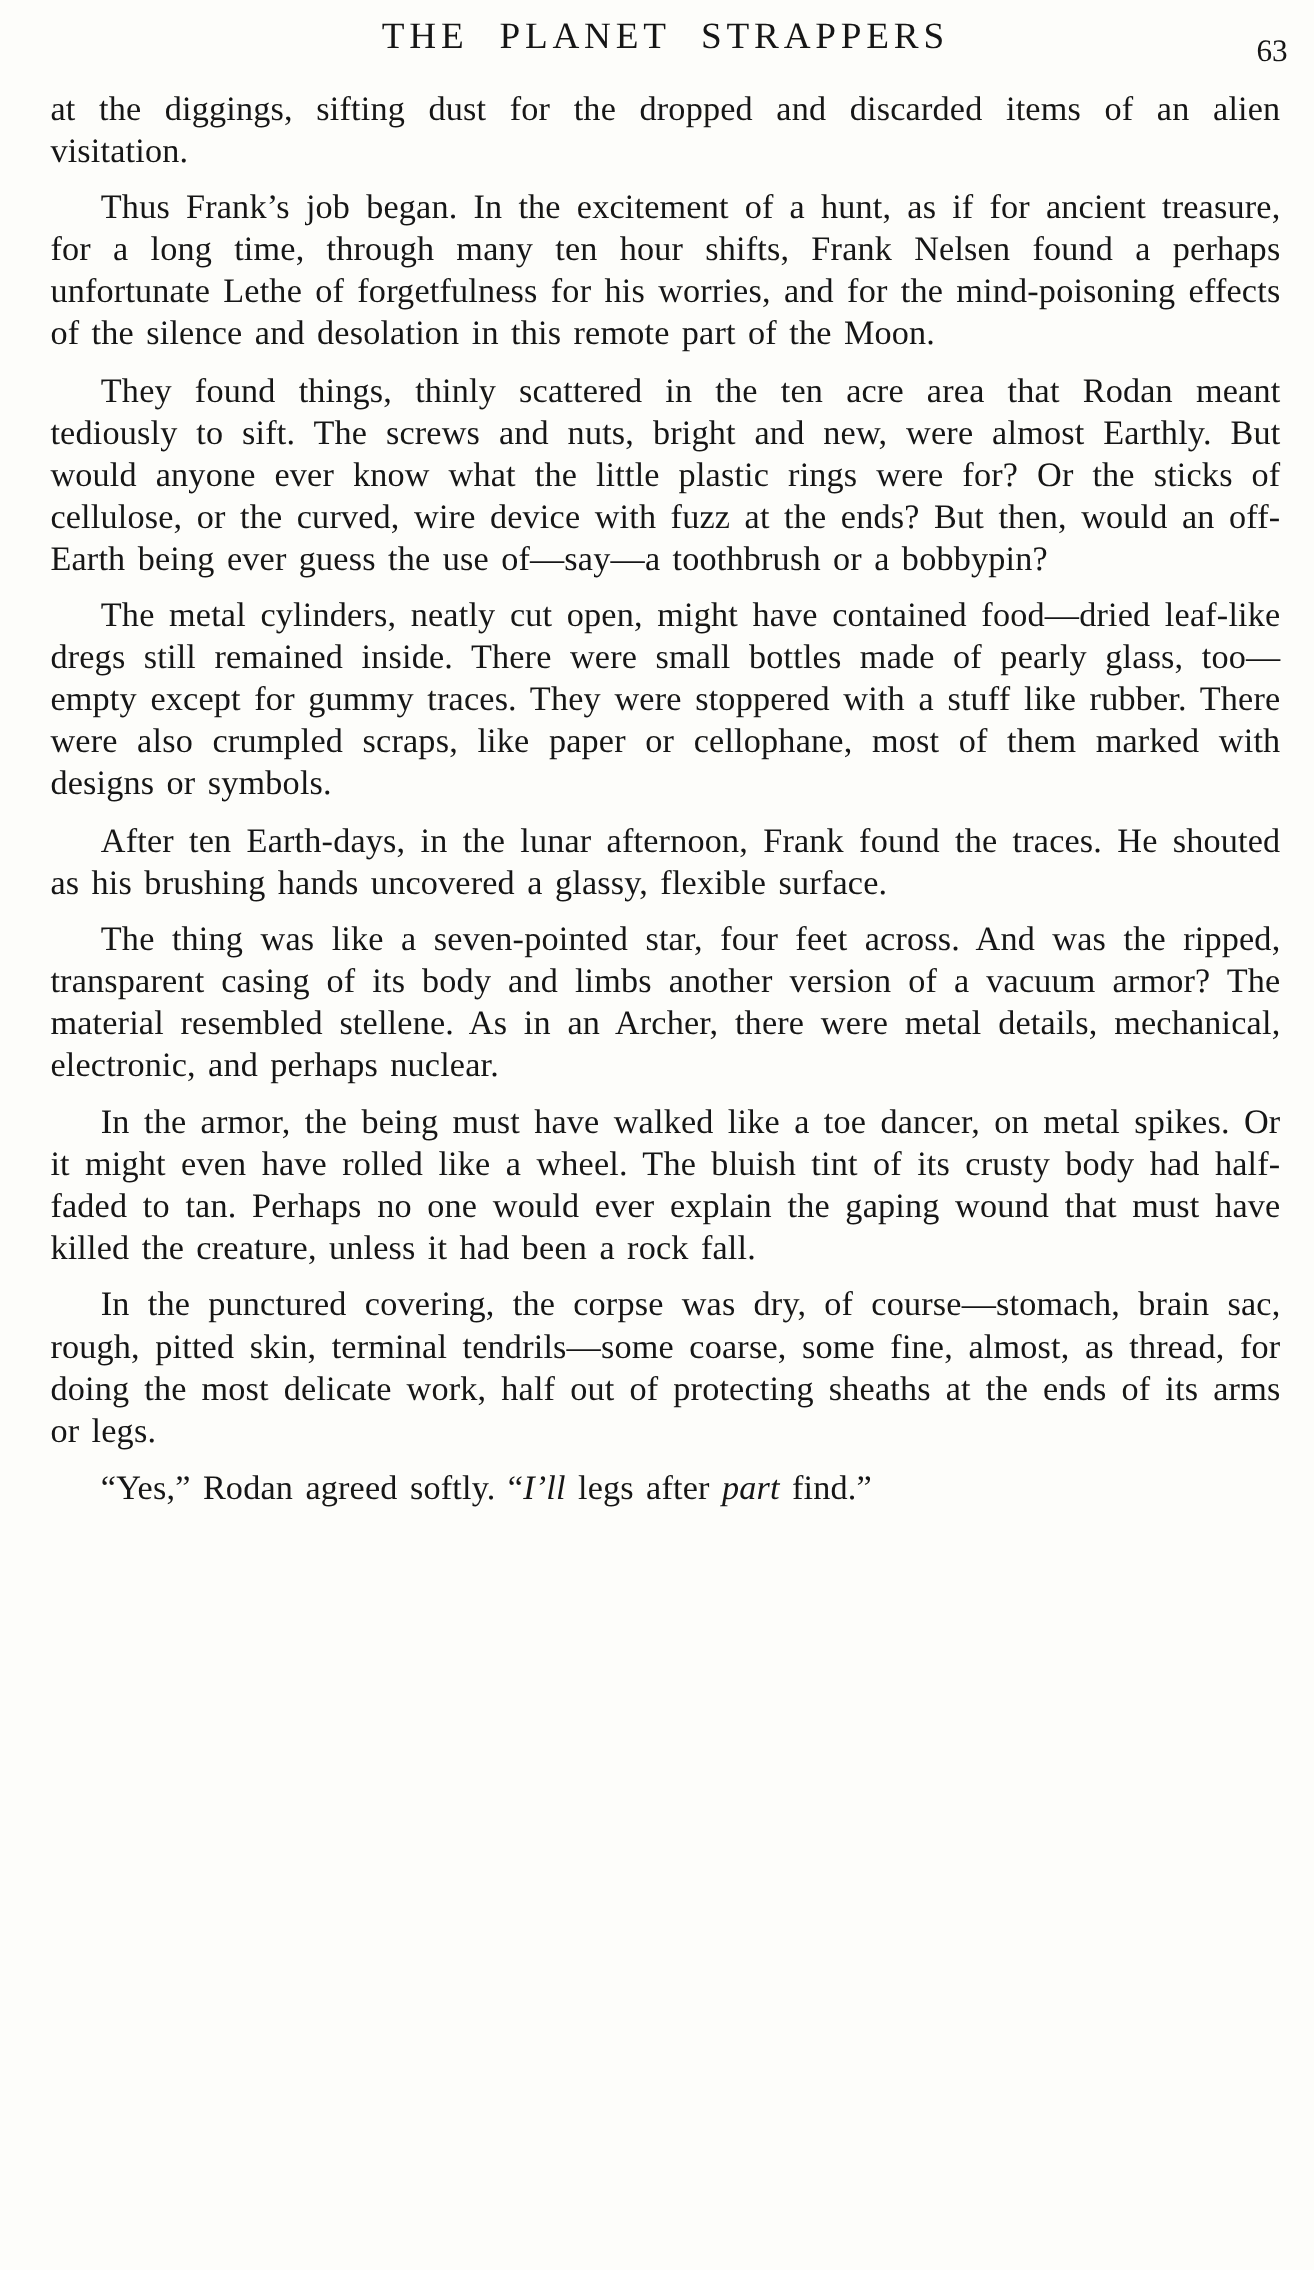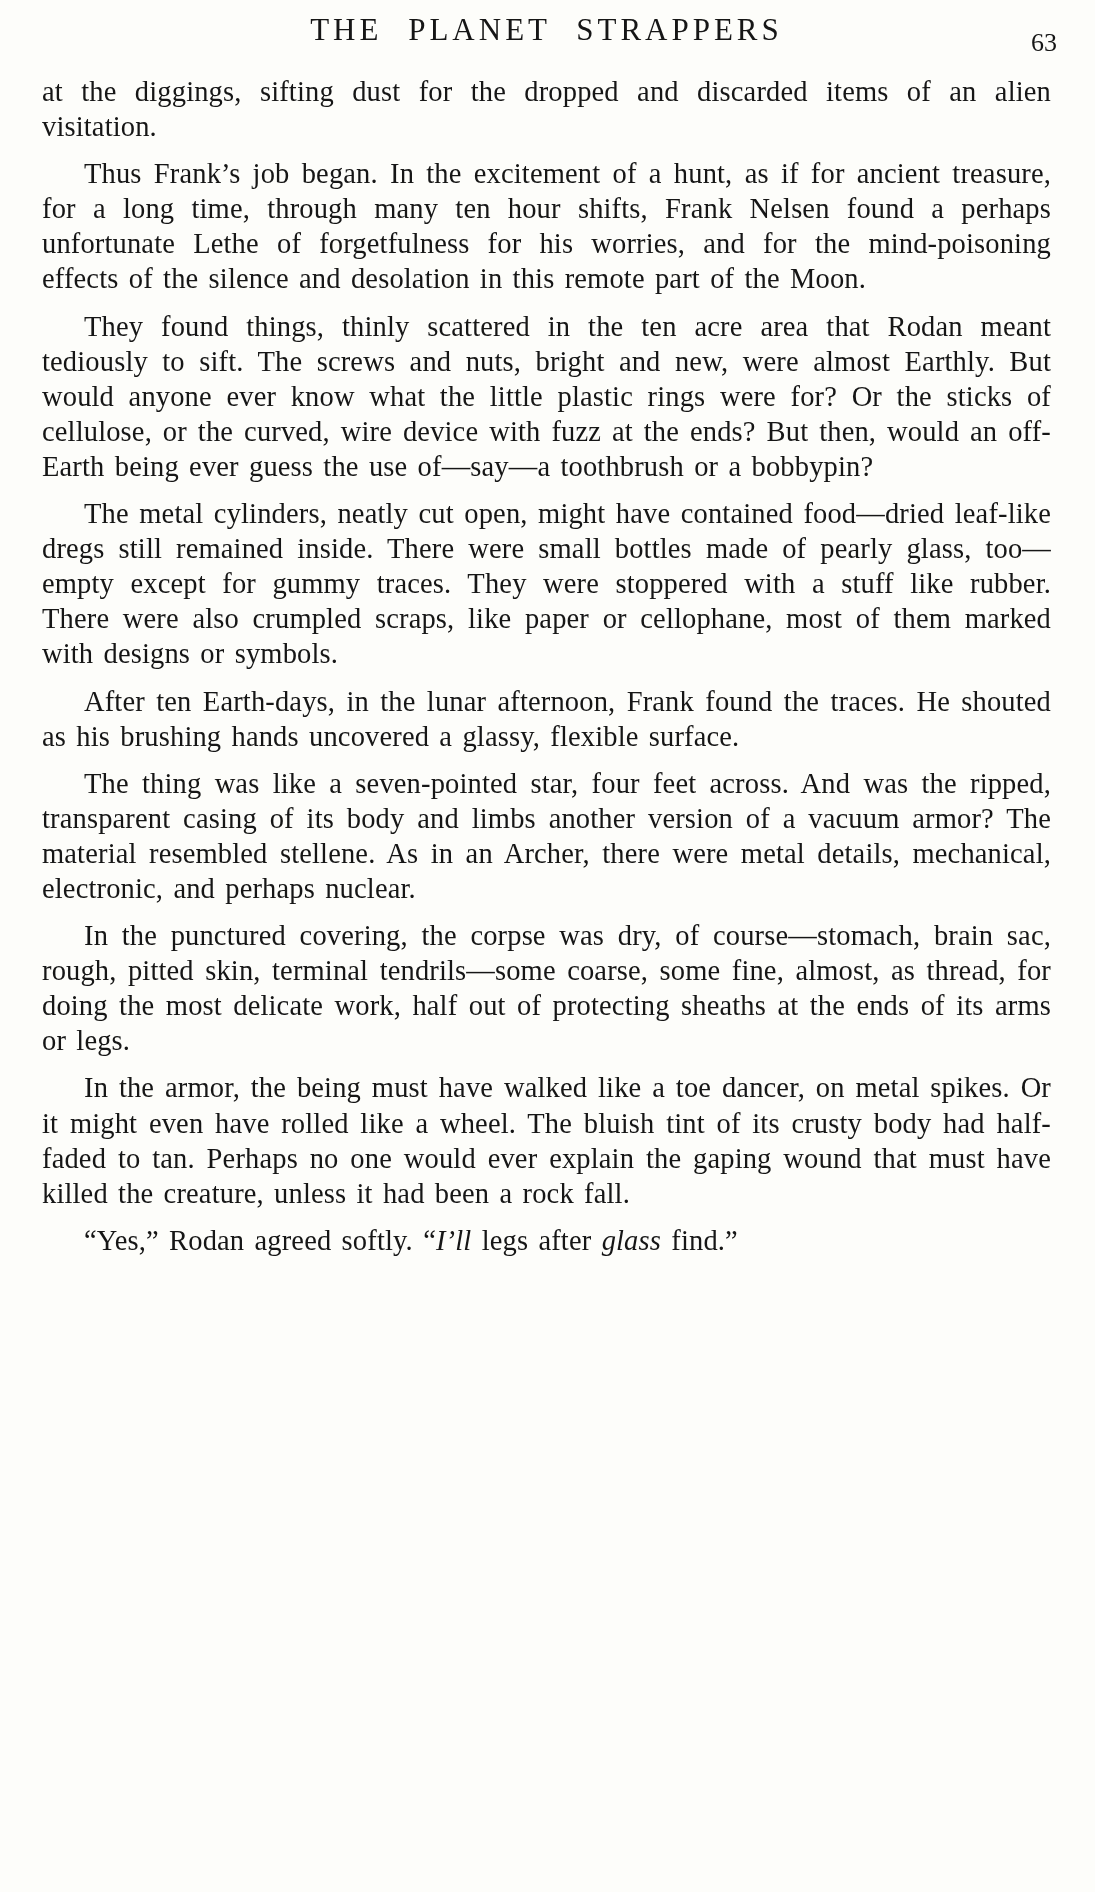--- a/index.html
+++ b/index.html
@@ -11,21 +11,21 @@
     height: 1892px;
     background: #fdfdfa;
     color: #161616;
     font-family: "Liberation Serif", "DejaVu Serif", serif;
     overflow: hidden;
   }
   .page {
     box-sizing: border-box;
     width: 1095px;
     height: 1892px;
-    padding: 12px 32px 0 30px;
+    padding: 12px 16px 0 30px;
   }
   .header {
     position: relative;
     height: 50px;
     margin-bottom: 8px;
   }
   .running-title {
     position: absolute;
     left: 0;
     right: 0;
@@ -66,17 +66,17 @@
     <span class="running-title">THE PLANET STRAPPERS</span>
     <span class="page-number">63</span>
   </div>
   <div class="body-text" id="body-text">
       <p><span>at the diggings, sifting dust for the dropped and discarded items of an alien visitation.</span></p>
       <p class="indent"><span>Thus Frank’s job began. In the excitement of a hunt, as if for ancient treasure, for a long time, through many ten hour shifts, Frank Nelsen found a perhaps unfortunate Lethe of forgetfulness for his worries, and for the mind-poisoning effects of the silence and desolation in this remote part of the Moon.</span></p>
       <p class="indent"><span>They found things, thinly scattered in the ten acre area that Rodan meant tediously to sift. The screws and nuts, bright and new, were almost Earthly. But would anyone ever know what the little plastic rings were for? Or the sticks of cellulose, or the curved, wire device with fuzz at the ends? But then, would an off-Earth being ever guess the use of—say—a toothbrush or a bobbypin?</span></p>
       <p class="indent"><span>The metal cylinders, neatly cut open, might have contained food—dried leaf-like dregs still remained inside. There were small bottles made of pearly glass, too—empty except for gummy traces. They were stoppered with a stuff like rubber. There were also crumpled scraps, like paper or cellophane, most of them marked with designs or symbols.</span></p>
       <p class="indent"><span>After ten Earth-days, in the lunar afternoon, Frank found the traces. He shouted as his brushing hands uncovered a glassy, flexible surface.</span></p>
       <p class="indent"><span>The thing was like a seven-pointed star, four feet across. And was the ripped, transparent casing of its body and limbs another version of a vacuum armor? The material resembled stellene. As in an Archer, there were metal details, mechanical, electronic, and perhaps nuclear.</span></p>
+      <p class="indent"><span>In the armor, the being must have walked like a toe dancer, on metal spikes. Or it might even have rolled like a wheel. The bluish tint of its crusty body had half-faded to tan. Perhaps no one would ever explain the gaping wound that must have killed the creature, unless it had been a rock fall.</span></p>
       <p class="indent"><span>In the punctured covering, the corpse was dry, of course—stomach, brain sac, rough, pitted skin, terminal tendrils—some coarse, some fine, almost, as thread, for doing the most delicate work, half out of protecting sheaths at the ends of its arms or legs.</span></p>
-      <p class="indent"><span>In the armor, the being must have walked like a toe dancer, on metal spikes. Or it might even have rolled like a wheel. The bluish tint of its crusty body had half-faded to tan. Perhaps no one would ever explain the gaping wound that must have killed the creature, unless it had been a rock fall.</span></p>
-      <p class="indent"><span>“Yes,” Rodan agreed softly. “</span><i>I’ll</i><span> legs after </span><i>glass</i><span> find.”</span></p>
+      <p class="indent"><span>“Yes,” Rodan agreed softly. “</span><i>I’ll</i><span> legs after </span><i>part</i><span> find.”</span></p>
     </div>
 </div>
 
 </body></html>

